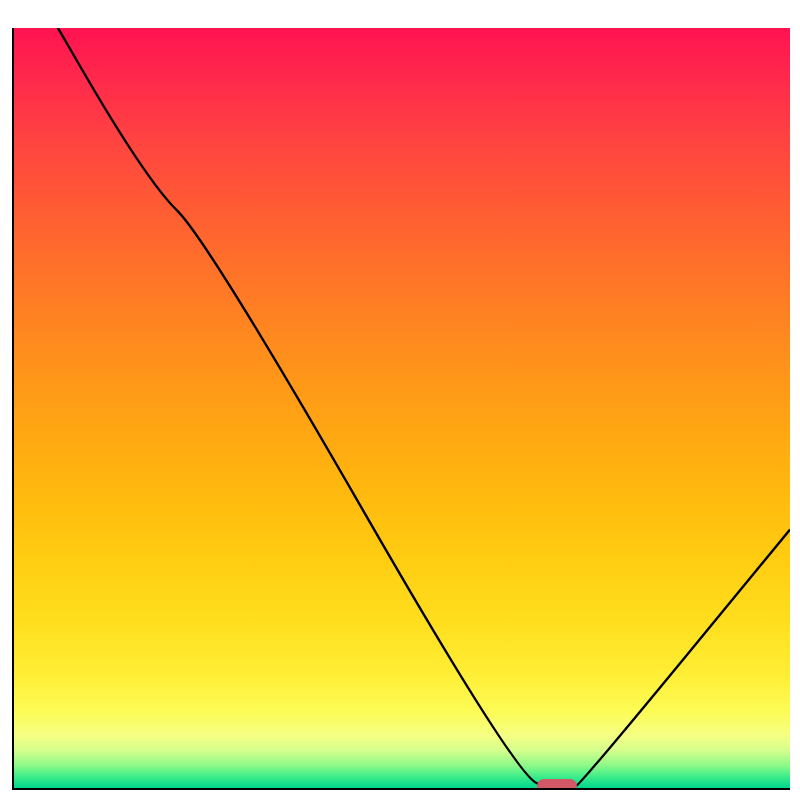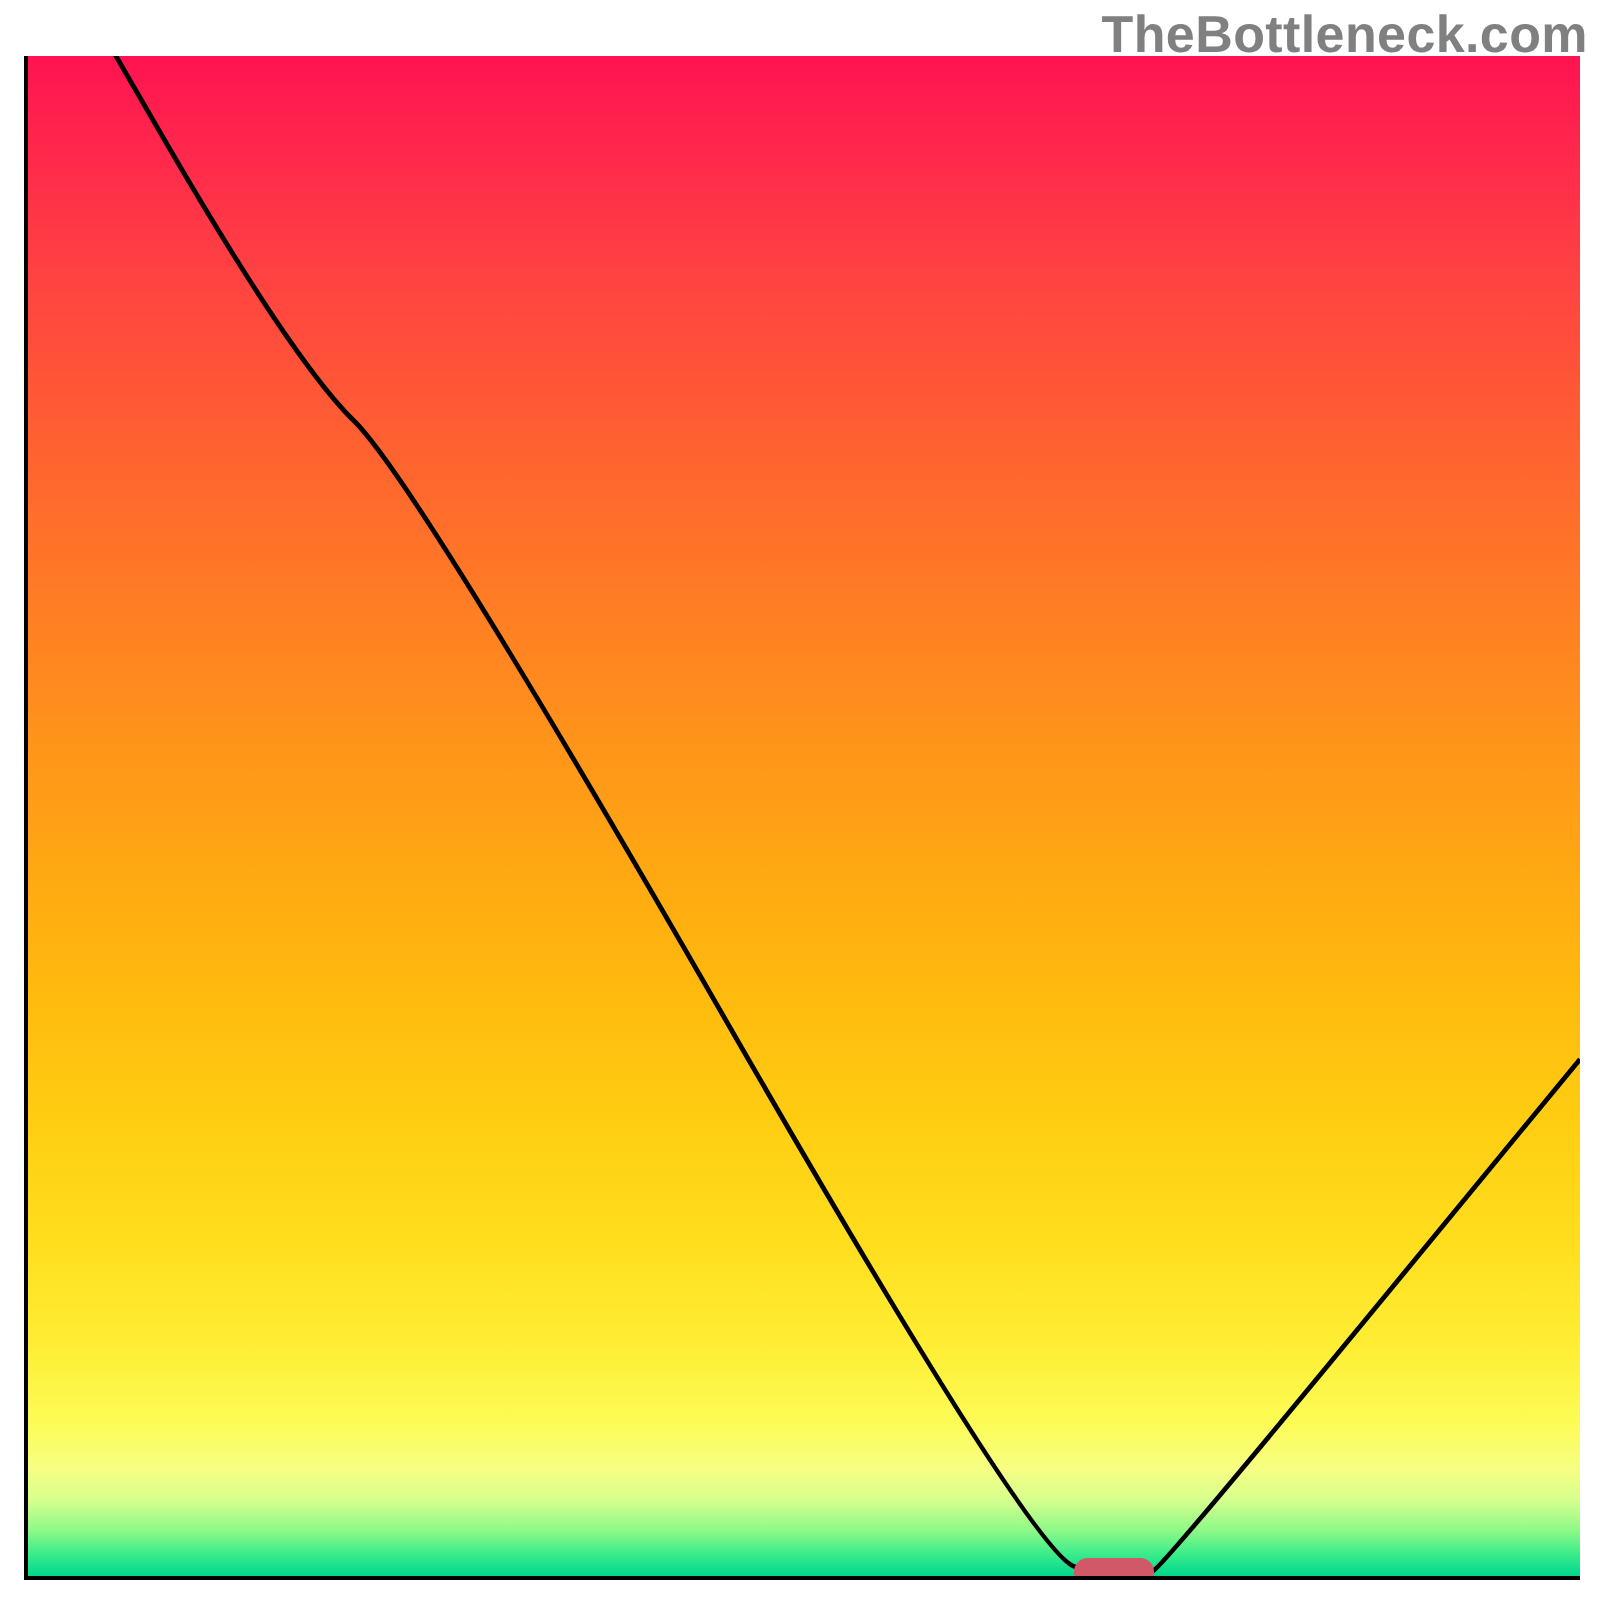--- a/index.html
+++ b/index.html
@@ -71,21 +71,20 @@
     height: 14px;
     background: #d15866;
     border-radius: 7px;
   }
 </style>
 </head>
 <body>
 
 <div class="chart-wrapper">
 
-  <div class="watermark">TheBottleneck.com</div>
 
   <div class="plot-area">
     <div class="gradient-bg"></div>
 
     <svg class="curve" viewBox="0 0 776 760" preserveAspectRatio="none">
       <path d="M 0 -76.00000000000011 Q 0 -76.00000000000011 65.96000000000001 37.99999999999994 Q 131.92000000000002 152 162.96 182.40000000000003 Q 194 212.80000000000007 349.20000000000005 482.6 Q 504.40000000000003 752.4 523.8 755.44 Q 543.1999999999999 758.48 550.96 758.48 Q 558.72 758.48 562.6 757.34 Q 566.48 756.2 671.24 628.9 T 776 501.59999999999997 " fill="none" stroke="#000000" stroke-width="2.4"></path>
     </svg>
 
     <div class="marker" style="left: 523.2px; top: 751.48px; background: rgb(209, 88, 102);"></div>
   </div>

